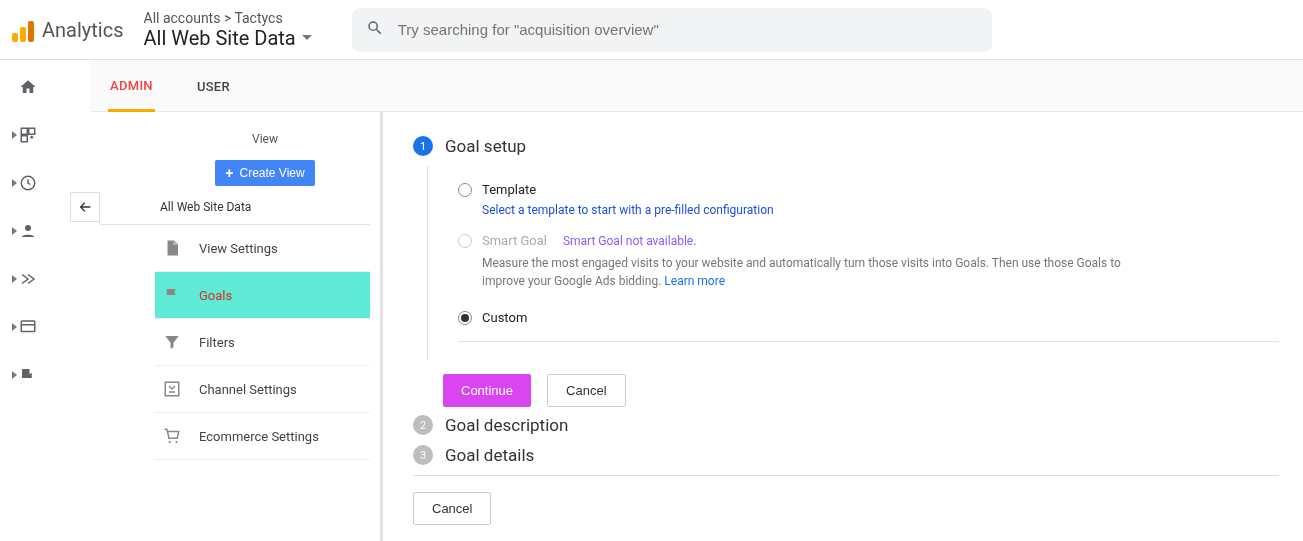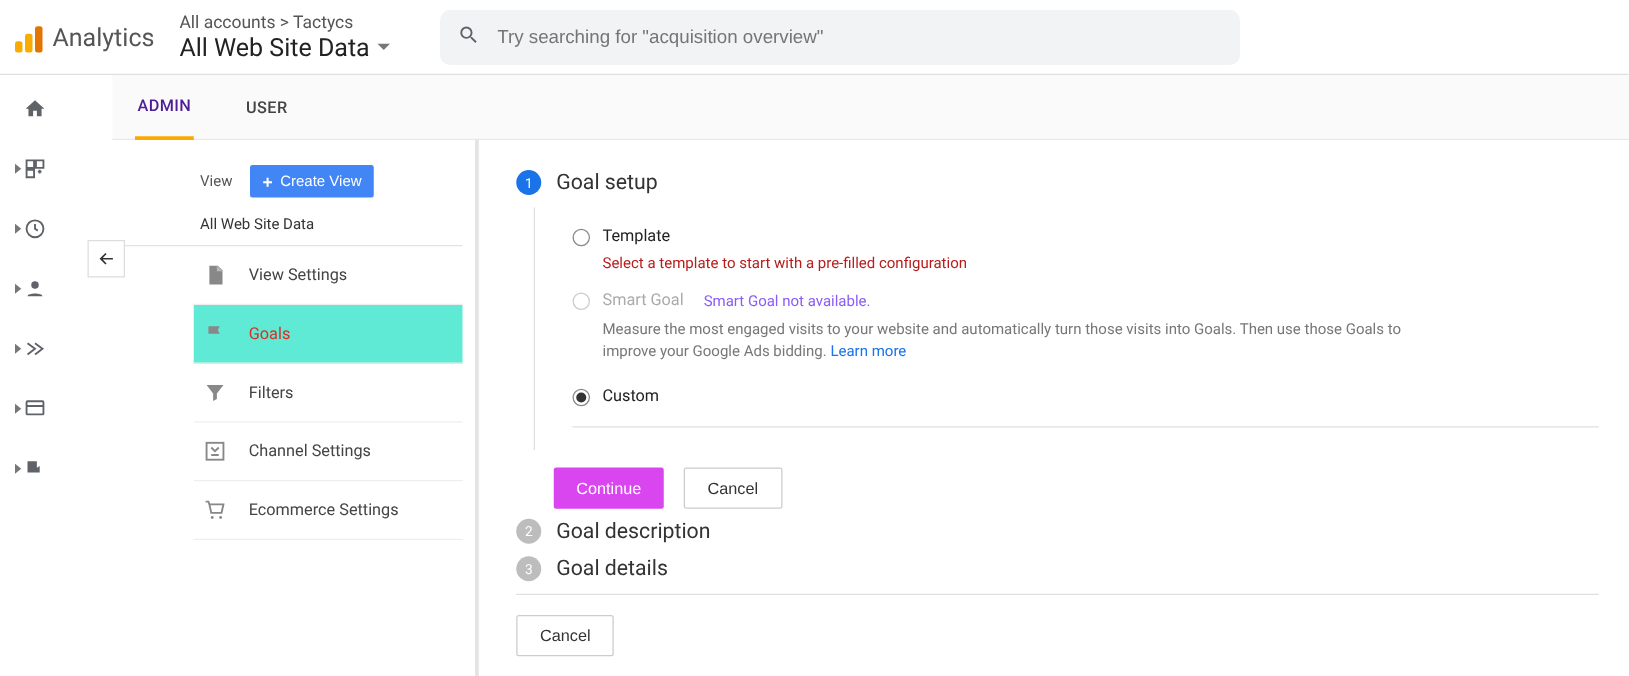--- a/index.html
+++ b/index.html
@@ -24,28 +24,28 @@
   
   
   .iconbar { position: absolute; left: 0; top: 60px; width: 48px; display: flex; flex-direction: column; align-items: center; padding-top: 18px; gap: 30px; color: #666; }
   .iconbar-item { display: flex; align-items: center; gap: 2px; cursor: pointer; }
   .chev-right { width: 0; height: 0; border-top: 4px solid transparent; border-bottom: 4px solid transparent; border-left: 5px solid #777; }
   .iconbar svg, .iconbar .glyph { width: 18px; height: 18px; fill: #5f6368; display: flex; align-items: center; justify-content: center; }
   
   
   .tabs-row { position: absolute; left: 90px; top: 60px; right: 0; height: 52px; display: flex; align-items: center; gap: 40px; padding-left: 18px; background: #fafafa; border-bottom: 1px solid #e9e9e9;}
   .tab { font-size: 13px; font-weight: 500; color: #444; padding: 18px 2px 16px; cursor: pointer; letter-spacing: 0.3px; }
-  .tab.active { color: #4c1d95; border-bottom: 3px solid #f9ab00; }
+  .tab.active { color: #ef4444; border-bottom: 3px solid #f9ab00; }
   
   
   .admin-body { position: absolute; left: 90px; right: 0; top: 112px; bottom: 0; display: flex; }
   
   
   .admin-left { width: 290px; padding: 20px 10px 0 10px; }
-  .view-row { display: flex; align-items: center; gap: 14px; padding: 0 0 8px 60px; }
+  .view-row { display: flex; align-items: center; gap: 14px; padding: 0 0 8px 60px; flex-direction: column; }
   .view-label { font-size: 12px; color: #555; }
   .create-btn { background: #4285f4; color: #fff; font-size: 12px; padding: 5px 10px; border: none; border-radius: 2px; display: flex; align-items: center; gap: 6px; cursor: pointer; font-weight: 500; }
   .plus { font-size: 14px; font-weight: bold; }
   .view-name-row { font-size: 12px; color: #333; padding: 6px 0 10px 60px; border-bottom: 1px solid #e2e2e2; }
   .back-chip { position: absolute; left: -20px; top: 80px; width: 30px; height: 30px; background: #fff; border: 1px solid #ddd; display: flex; align-items: center; justify-content: center; cursor: pointer; }
   .back-chip svg { width: 16px; height: 16px; fill: #333; }
   .menu-list { margin-top: 0; padding-left: 55px; }
   .menu-item { display: flex; align-items: center; gap: 18px; padding: 14px 8px; border-bottom: 1px solid #eee; cursor: pointer; font-size: 13px; color: #444; }
   .menu-item.active { color: #d93025; background:#5eead4;}
   .menu-item svg, .menu-item .mi-icon { width: 18px; height: 18px; fill: #888; flex-shrink: 0; }
@@ -60,21 +60,21 @@
   .step-circle.active { background: #1a73e8; }
   .step-circle.inactive { background: #bdbdbd; }
   .step-title { font-size: 17px; color: #333; }
   .step-body { margin-left: 14px; border-left: 1px solid #e0e0e0; padding: 6px 0 18px 30px; }
   .radio-row { display: flex; align-items: center; gap: 10px; margin: 10px 0 6px; }
   .radio { width: 14px; height: 14px; border: 1px solid #888; border-radius: 50%; display: inline-block; position: relative; }
   .radio.disabled { border-color: #ccc; }
   .radio.checked::after { content: ""; position: absolute; width: 8px; height: 8px; background: #333; border-radius: 50%; top: 2px; left: 2px; }
   .radio-label { font-size: 13px; color: #222; }
   .radio-label.disabled { color: #aaa; }
-  .radio-desc { font-size: 12px; color: #b91c1c; margin-left: 24px; }
+  .radio-desc { font-size: 12px; color: #1d4ed8; margin-left: 24px; }
   .smart-note { font-size: 12px; color: #8b5cf6; margin-left: 6px; }
   .smart-help { font-size: 12px; color: #777; margin-left: 24px; line-height: 1.5; max-width: 640px; }
   .smart-help a { color: #1a73e8; text-decoration: none; }
   .options-divider{border-top:1px solid #e0e0e0;margin:16px 0 0 0;}
   .btn-row { display: flex; gap: 16px; margin: 14px 0 4px 30px; }
   .btn { padding: 8px 18px; font-size: 13px; border-radius: 2px; cursor: pointer; }
   .btn.primary { background: #d946ef; color: #fff; border: none; font-weight:500;}
   .btn.secondary { background: #fff; border: 1px solid #ccc; color: #333; }
   .bottom-divider { border-top: 1px solid #e0e0e0; margin: 10px 0; }
   .cancel-alone { margin-top: 6px; }

